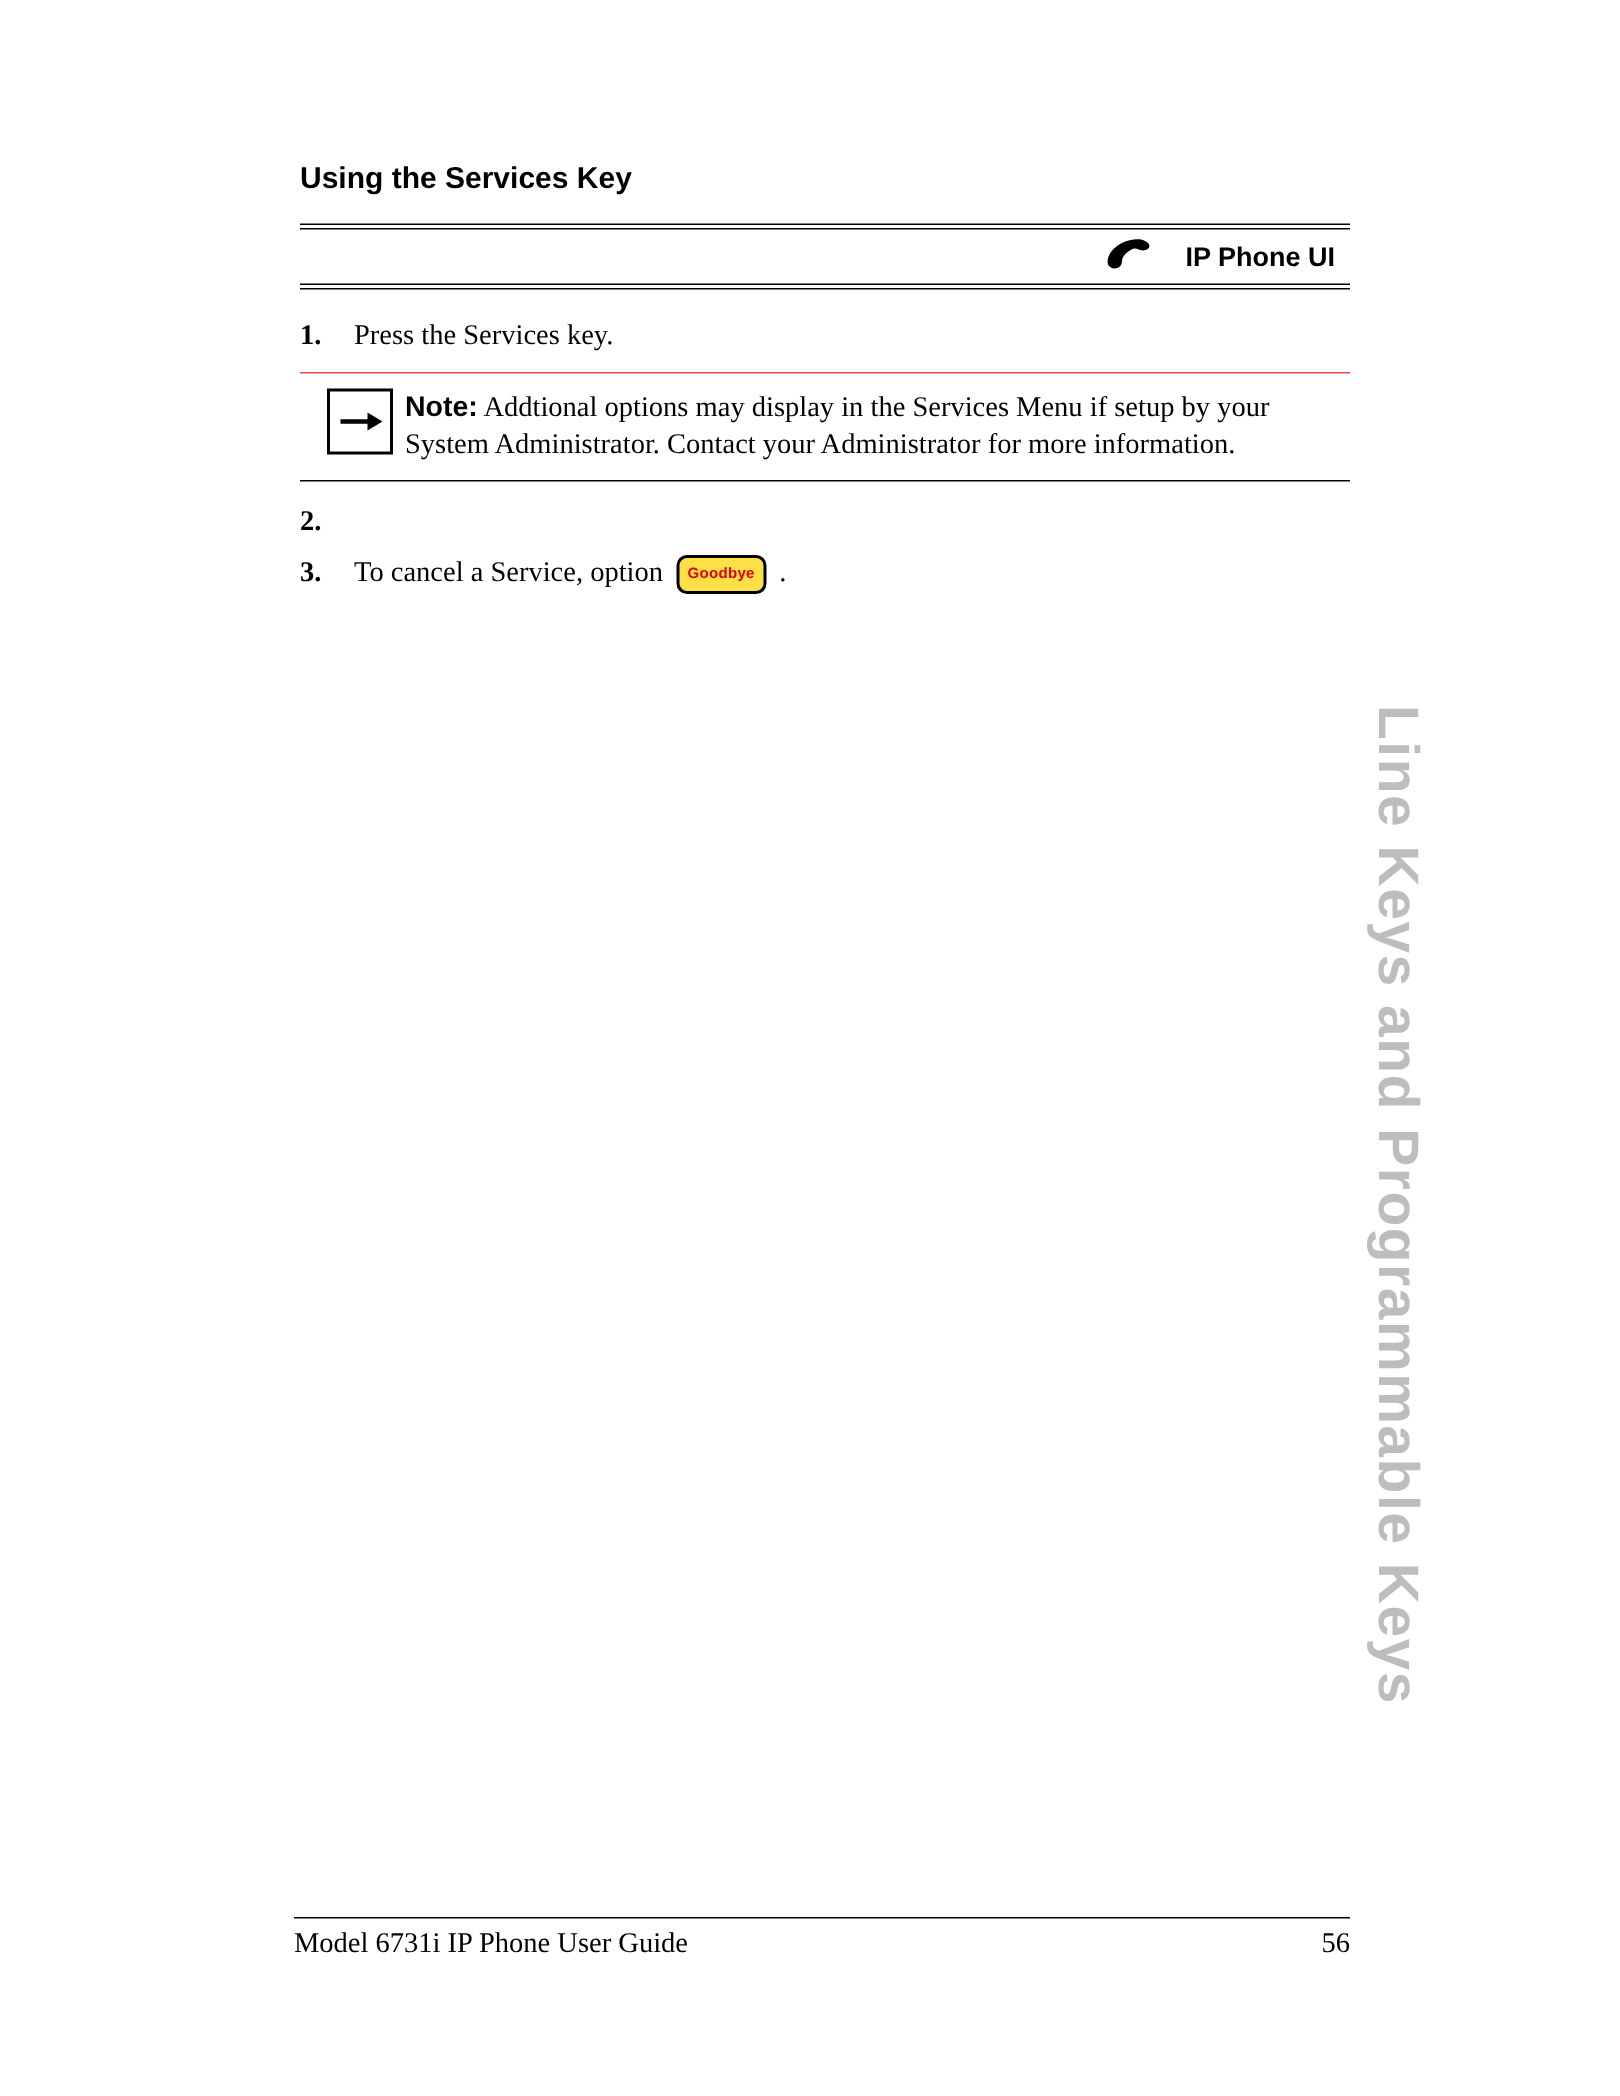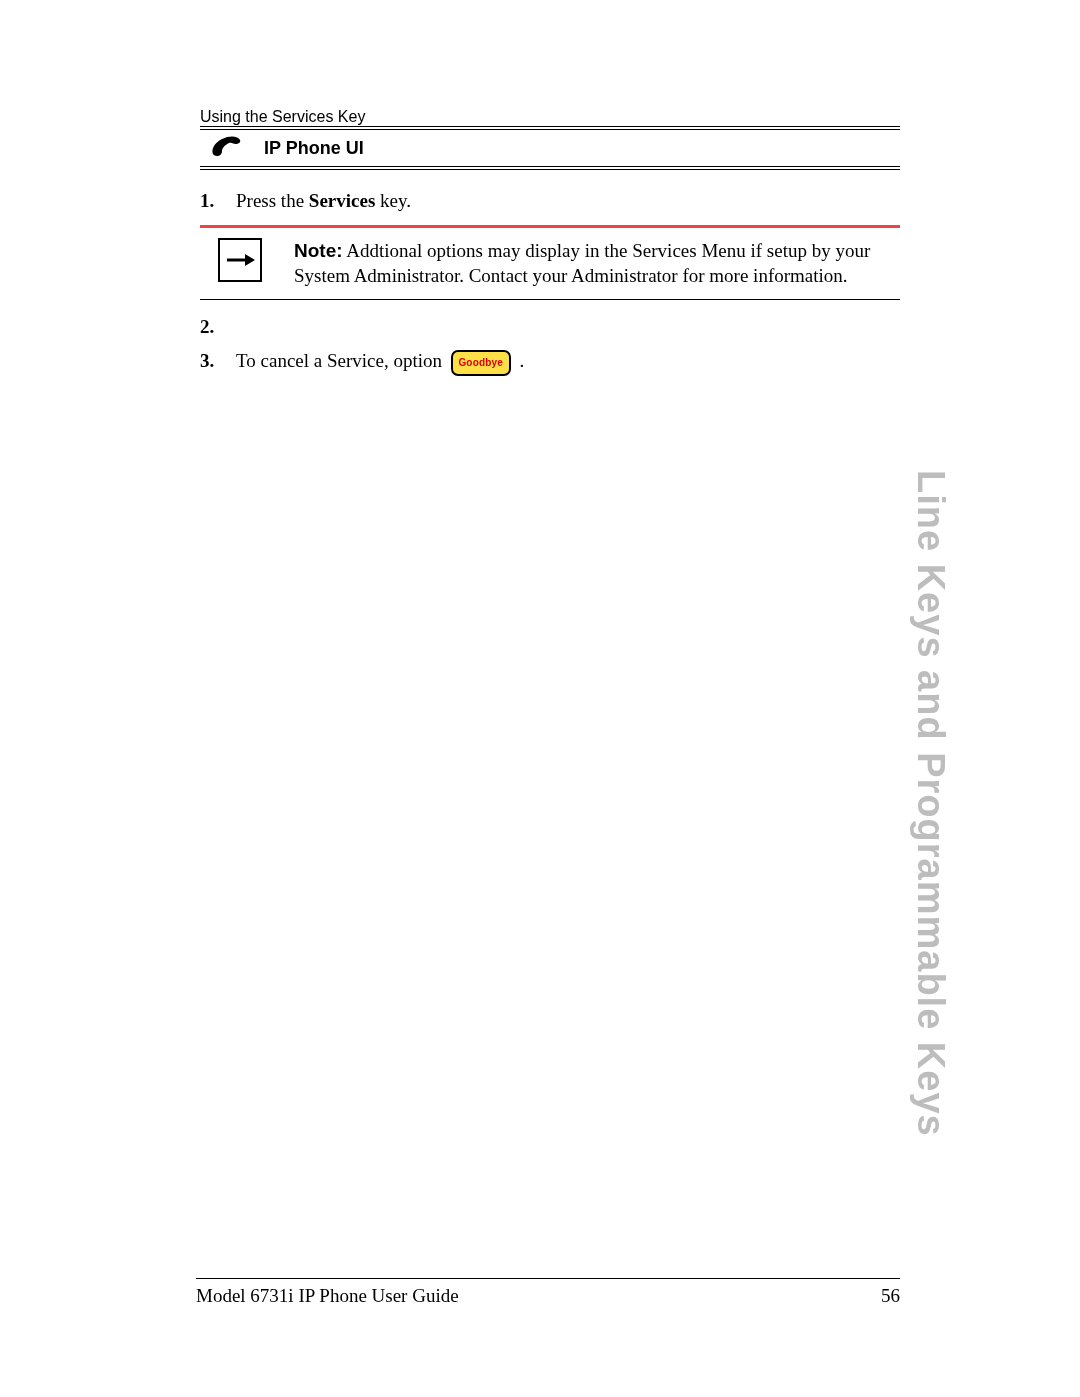--- a/index.html
+++ b/index.html
@@ -5,55 +5,57 @@
   * { box-sizing: border-box; margin: 0; padding: 0; }
   html, body { width: 1080px; height: 1397px; background: #fff; font-family: "Times New Roman", Times, serif; color: #000; }
   .page {
     position: relative;
     width: 1080px;
     height: 1397px;
     padding: 108px 180px 0 200px;
   }
   .heading {
     font-family: Arial, Helvetica, sans-serif;
-    font-weight: normal;
-    font-size: 16px;
+    font-weight: bold;
+    font-size: 20px;
+    margin-bottom: 18px;
   }
   .banner {
     border-top: 4px double #000;
     border-bottom: 4px double #000;
     padding: 6px 10px;
     display: flex;
     align-items: center;
     gap: 20px;
+    justify-content: flex-end;
   }
   .banner-label {
     font-family: Arial, Helvetica, sans-serif;
     font-weight: bold;
     font-size: 18px;
   }
   .phone-icon svg { display: block; }
   .steps {
     margin-top: 14px;
   }
   .step-row {
     display: flex;
     gap: 14px;
     font-size: 19px;
     line-height: 1.4;
     padding: 4px 0;
   }
   .step-num { font-weight: bold; width: 22px; flex-shrink: 0; }
   .step-text { flex: 1; }
-  .bold { font-weight: bold; }
+  .bold { font-weight: normal; }
   .note-wrapper {
-    border-top: 3px solid #ef4444;
+    border-top: 1px solid #ef4444;
     border-bottom: 1px solid #000;
     display: flex;
-    gap: 32px;
+    gap: 8px;
     padding: 10px 0;
     margin: 6px 0 10px 0;
   }
   .arrow-box {
     width: 44px; height: 44px;
     border: 2px solid #000;
     display: flex; align-items: center; justify-content: center;
     flex-shrink: 0;
     margin-left: 18px;
   }

